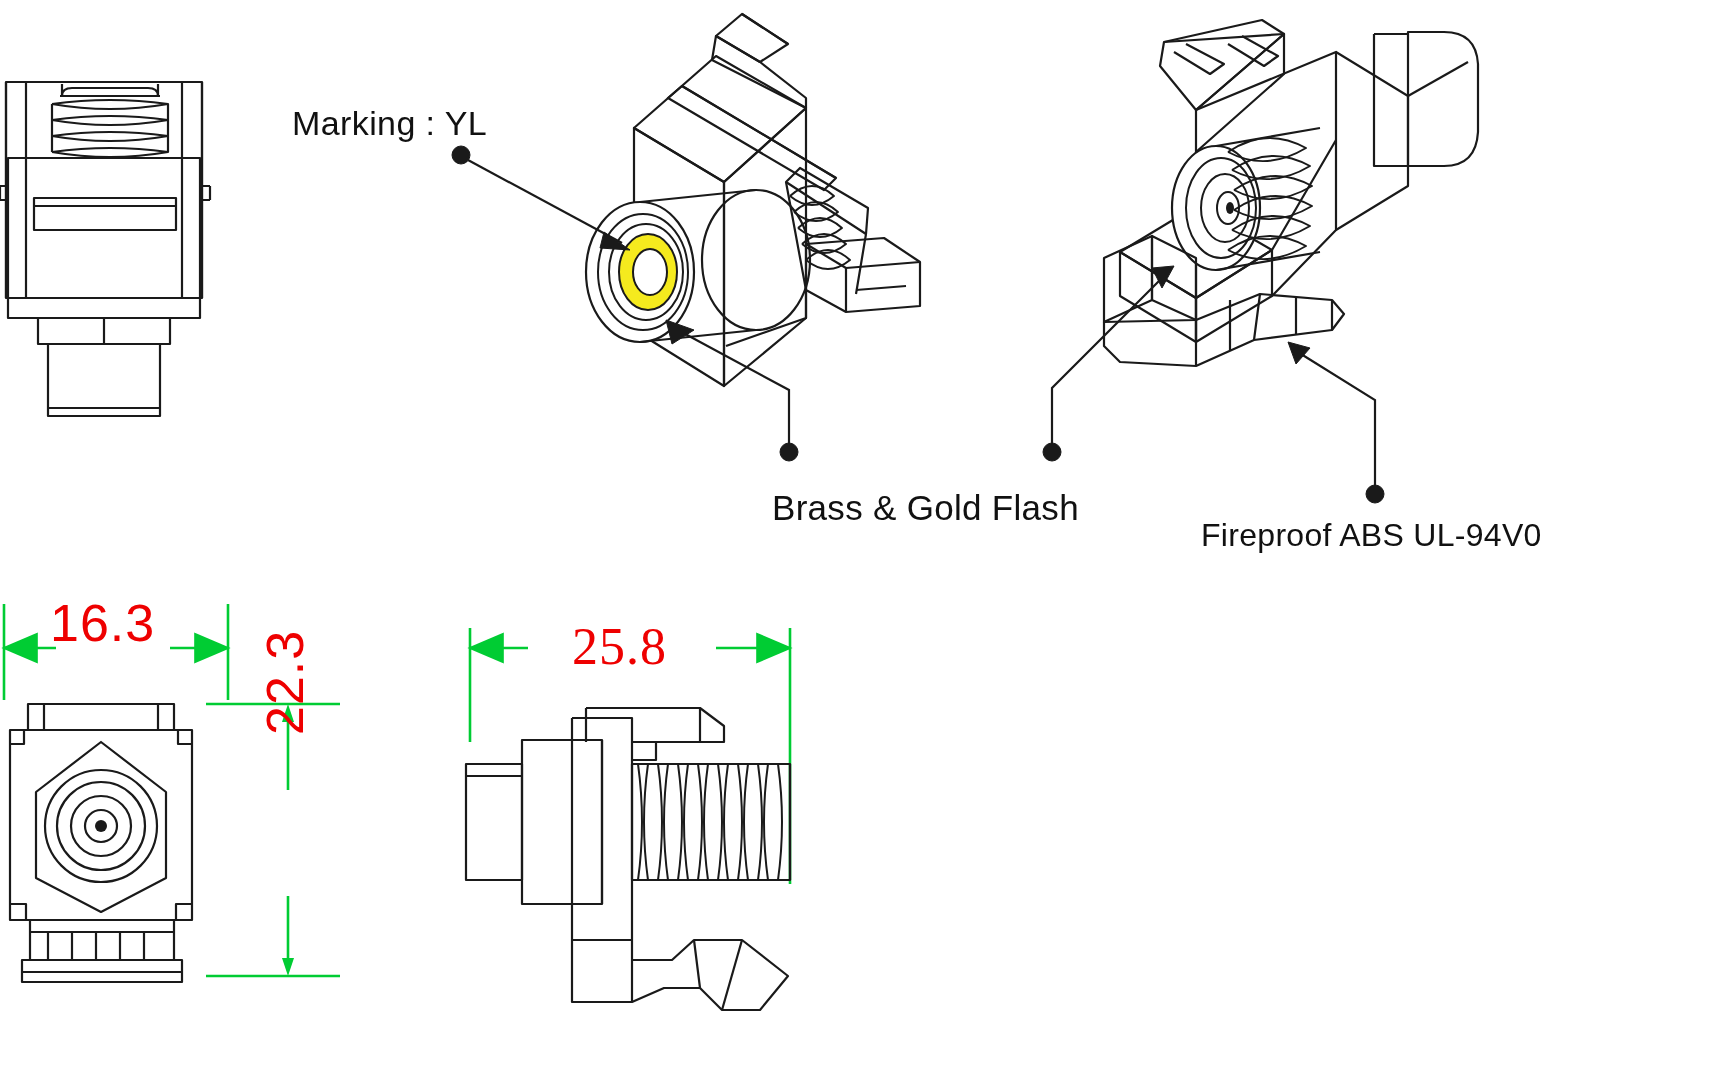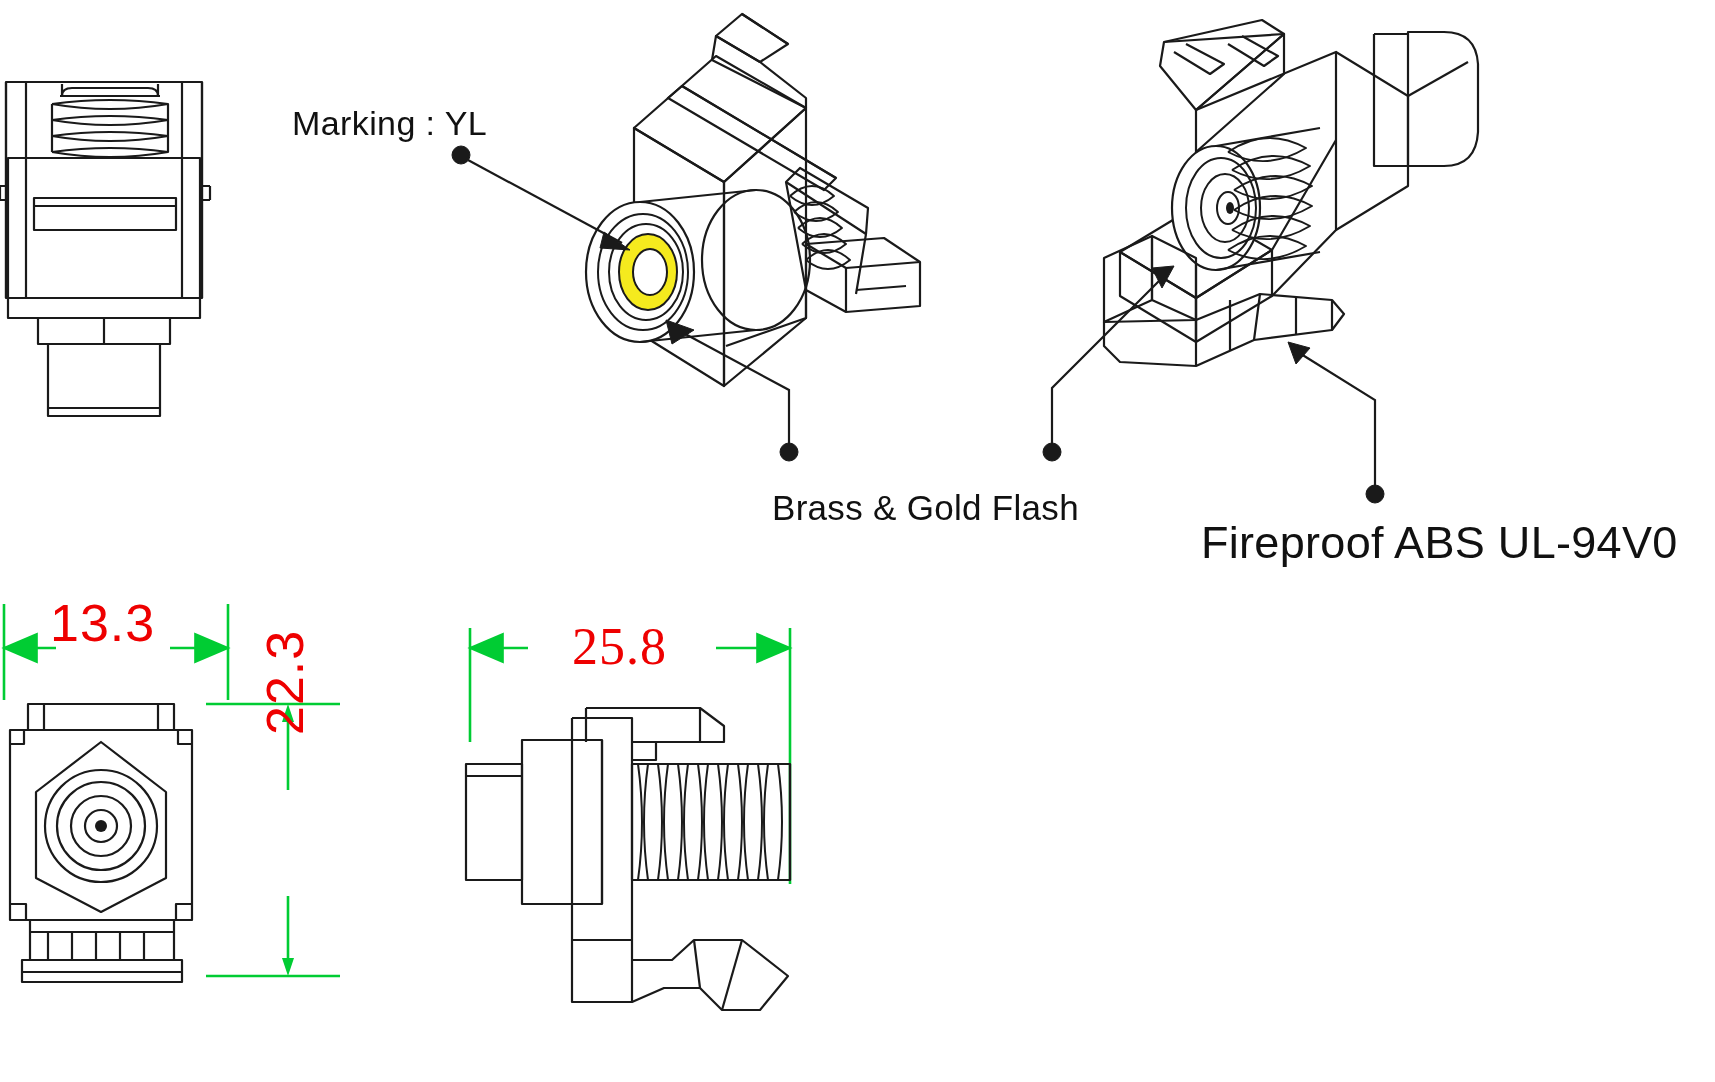--- a/index.html
+++ b/index.html
@@ -29,21 +29,21 @@
   }
   .anno {
     position: absolute;
     white-space: nowrap;
     color: #111111;
     font-family: "Liberation Sans", sans-serif;
     font-weight: 400;
   }
   .anno-marking { left: 292px; top: 104px; font-size: 34px; letter-spacing: 0.4px; }
   .anno-brass   { left: 772px; top: 488px; font-size: 35px; letter-spacing: 0.3px; }
-  .anno-fire    { left: 1201px; top: 517px; font-size: 45px; letter-spacing: 0.3px; }
+  .anno-fire    { left: 1201px; top: 517px; font-size: 32px; letter-spacing: 0.3px; }
 
   .dim {
     position: absolute;
     white-space: nowrap;
     color: #ee0000;
     font-family: "Liberation Sans", sans-serif;
     font-weight: 400;
     font-size: 52px;
     letter-spacing: 1px;
   }
@@ -300,19 +300,19 @@
       <path d="M742,940 L722,1010"></path>
     </g>
   </svg>
 
   <div class="anno anno-marking">Marking : YL</div>
 
   <div class="anno anno-brass">Brass &amp; Gold Flash</div>
 
   <div class="anno anno-fire">Fireproof ABS UL-94V0</div>
 
-  <div class="dim dim-163">13.3</div>
+  <div class="dim dim-163">16.3</div>
 
   <div class="dim dim-223">22.3</div>
 
   <div class="dim dim-258">25.8</div>
 
 </div>
 
 </body></html>

